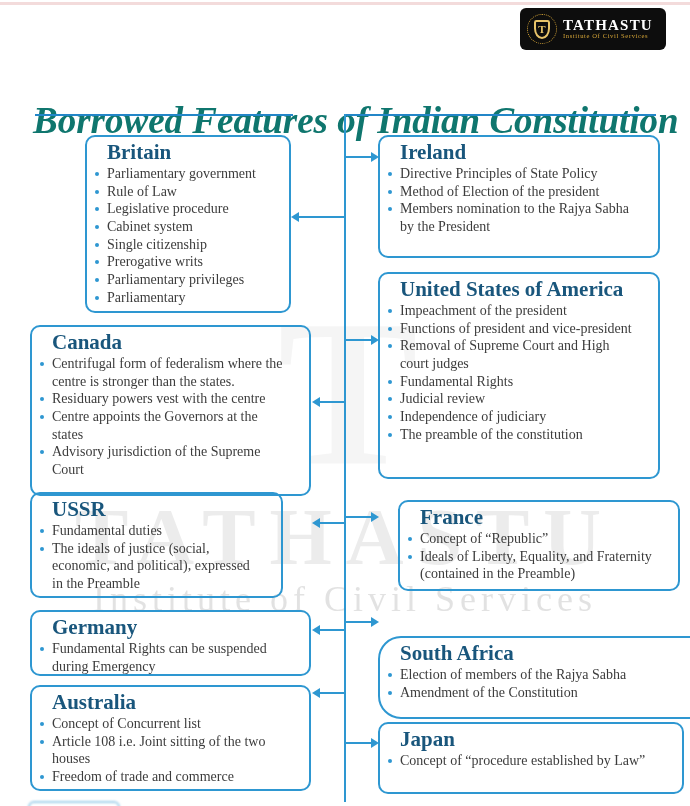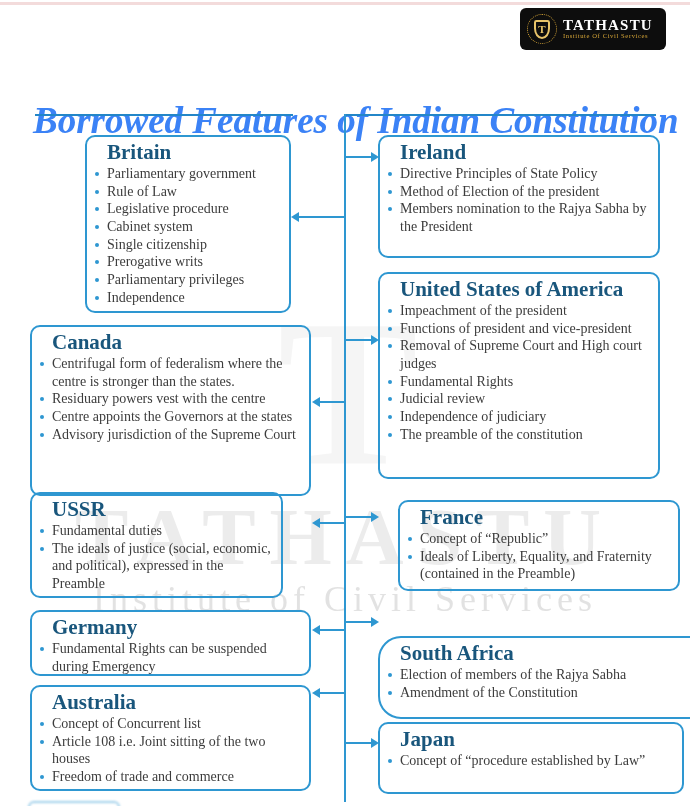--- a/index.html
+++ b/index.html
@@ -23,21 +23,21 @@
   .emblem { width:30px; height:30px; border-radius:50%; border:1px dotted #d4a437; flex:0 0 auto;
             display:flex; align-items:center; justify-content:center; }
   .shield { width:16px; height:19px; border:2px solid #e8c46a; border-radius:3px 3px 10px 10px / 3px 3px 13px 13px;
             color:#e8c46a; font-size:11px; font-weight:bold; display:flex; align-items:center; justify-content:center; }
   .logo-text { display:flex; flex-direction:column; line-height:1.05; }
   .logo-name { color:#ffffff; font-weight:bold; font-size:15px; letter-spacing:1.2px; }
   .logo-tag  { color:#d4a437; font-size:6.6px; letter-spacing:0.6px; white-space:nowrap; }
 
   
   .title { position:absolute; left:33px; top:74px; font-size:37px; font-weight:bold; font-style:italic;
-           color:#3b82f6; white-space:nowrap; }
+           color:#0f766e; white-space:nowrap; }
   .ul-seg { position:absolute; top:114px; height:2px; background:#2386c8; }
   .ul-left  { left:35px;  width:258px; }
   .ul-right { left:344px; width:312px; }
 
   
   .spine { position:absolute; left:344px; top:114px; width:2px; height:688px; background:#2e97d1; }
   .conn { position:absolute; height:2px; background:#2e97d1; }
   .conn.to-left::before { content:""; position:absolute; left:-8px; top:-4px;
       border-top:5px solid transparent; border-bottom:5px solid transparent; border-right:8px solid #2e97d1; }
   .conn.to-right::after { content:""; position:absolute; right:-8px; top:-4px;
@@ -48,21 +48,21 @@
   .c-canada      { left:320px; top:401px; width:24px; }
   .c-ussr        { left:320px; top:522px; width:24px; }
   .c-france      { left:346px; top:516px; width:25px; }
   .c-germany     { left:320px; top:629px; width:24px; }
   .c-southafrica { left:346px; top:621px; width:25px; }
   .c-australia   { left:320px; top:692px; width:24px; }
   .c-japan       { left:346px; top:742px; width:25px; }
 
   
   .cbox { position:absolute; border:2px solid #2e97d1; border-radius:10px; background:transparent;
-          padding:3px 6px 3px 6px; }
+          padding:3px 24px 3px 6px; }
   .cbox h2 { margin:0 0 1px 14px; font-size:21px; line-height:1.15; color:#19567c; font-weight:bold; }
   .cbox ul { list-style:none; margin:0; padding:0 0 0 14px; }
   .cbox li { position:relative; font-size:14px; line-height:1.26; color:#3c3c3c; }
   .cbox li::before { content:""; position:absolute; left:-12px; top:7px; width:4px; height:4px;
                      border-radius:50%; background:#2e97d1; }
   .b-britain     { left:85px;  top:135px; width:206px; height:178px; }
   .b-canada      { left:30px;  top:325px; width:281px; height:171px; }
   .b-ussr        { left:30px;  top:492px; width:253px; height:106px; }
   .b-germany     { left:30px;  top:610px; width:281px; height:66px;  }
   .b-australia   { left:30px;  top:685px; width:281px; height:106px; }
@@ -115,21 +115,21 @@
   <div class="cbox b-britain">
     <h2>Britain</h2>
     <ul>
       <li>Parliamentary government</li>
       <li>Rule of Law</li>
       <li>Legislative procedure</li>
       <li>Cabinet system</li>
       <li>Single citizenship</li>
       <li>Prerogative writs</li>
       <li>Parliamentary privileges</li>
-      <li>Independence</li>
+      <li>Parliamentary</li>
     </ul>
   </div>
 
   <div class="cbox b-canada">
     <h2>Canada</h2>
     <ul>
       <li>Centrifugal form of federalism where the centre is stronger than the states.</li>
       <li>Residuary powers vest with the centre</li>
       <li>Centre appoints the Governors at the states</li>
       <li>Advisory jurisdiction of the Supreme Court</li>

